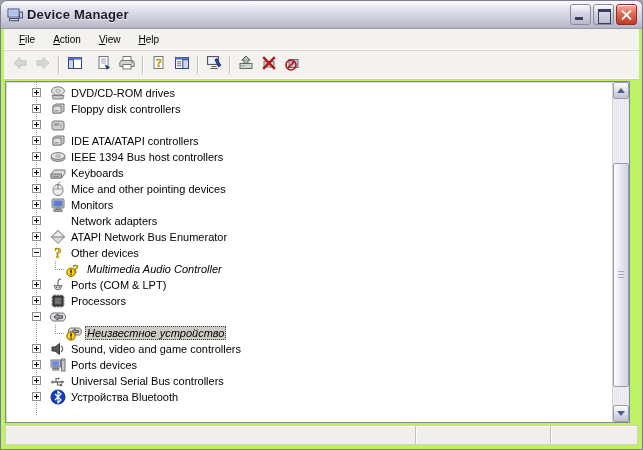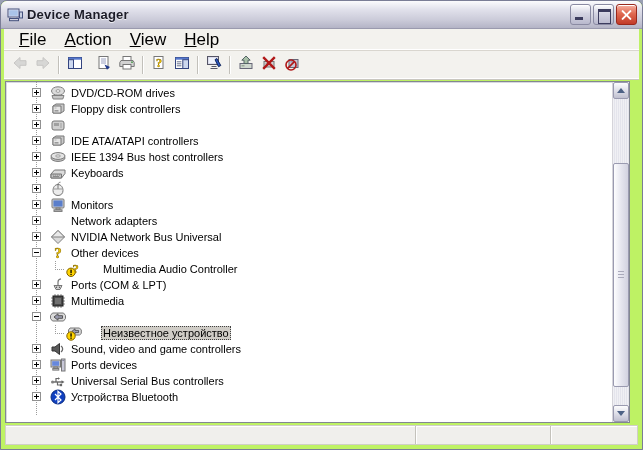--- a/index.html
+++ b/index.html
@@ -25,21 +25,21 @@
     border:1px solid #3c3c5e; border-top-width:3px; }
   .wbtn.close { background:linear-gradient(#f5b0a2, #e06a52 45%, #c23a28); border-color:#99281c; }
   .wbtn.close::before, .wbtn.close::after { content:""; position:absolute; left:3px; top:9px;
     width:13px; height:2px; background:#fff; border-radius:1px; }
   .wbtn.close::before { transform:rotate(45deg); }
   .wbtn.close::after  { transform:rotate(-45deg); }
 
   
   .menubar { height:22px; background:#f3f2ee; display:flex; align-items:center; padding-left:6px;
     border-bottom:1px solid #d9d6cf; box-shadow:inset 0 -1px 0 #ffffff; flex:0 0 22px; margin:0 3px; }
-  .menu-item { font-size:17px; color:#000; padding:3px 9px; cursor:default; }
+  .menu-item { font-size:10px; color:#000; padding:3px 9px; cursor:default; }
   .menu-item u { text-decoration:underline; }
 
   
   .toolbar { height:29px; background:#f3f2ee; display:flex; align-items:center; padding-left:4px;
     border-bottom:1px solid #c9c7c0; box-shadow:inset 0 -1px 0 #ffffff; flex:0 0 29px; margin:0 3px; }
   .tb-btn { width:23px; height:22px; display:flex; align-items:center; justify-content:center; border-radius:2px; }
   .tb-btn svg { width:16px; height:16px; }
   .tb-btn.disabled svg { filter:grayscale(1); opacity:.5; }
   .tb-sep { width:1px; height:18px; background:#c2c0ba; box-shadow:1px 0 0 #fff; margin:0 4px; }
   .tb-gap { width:6px; }
@@ -53,21 +53,21 @@
     background-image:repeating-linear-gradient(to bottom,#9c9c9c 0 1px,transparent 1px 2px); }
   .tree-row { height:16px; position:relative; display:flex; align-items:center; white-space:nowrap; }
   .tree-row .expander { position:absolute; left:26px; top:3px; width:9px; height:9px; background:#fff;
     border:1px solid #919191; }
   .expander::before { content:""; position:absolute; left:1px; top:3px; width:5px; height:1px; background:#000; }
   .expander.plus::after { content:""; position:absolute; left:3px; top:1px; width:1px; height:5px; background:#000; }
   .t-icon { position:absolute; left:44px; top:0; width:16px; height:16px; }
   .t-icon svg { width:16px; height:16px; }
   .t-label { position:absolute; left:63px; top:1px; padding:1px 2px; line-height:12px; }
   .tree-row.child .t-icon { left:60px; }
-  .tree-row.child .t-label { left:95px; }
+  .tree-row.child .t-label { left:79px;font-style:italic; }
   .tree-row.child::before { content:""; position:absolute; left:49px; top:8px; width:10px; height:1px;
     background-image:repeating-linear-gradient(to right,#9c9c9c 0 1px,transparent 1px 2px); }
   .tree-row.child::after { content:""; position:absolute; left:49px; top:0; width:1px; height:8px;
     background-image:repeating-linear-gradient(to bottom,#9c9c9c 0 1px,transparent 1px 2px); }
   .t-label.selected { background:#cfccc6; outline:1px dotted #414141; outline-offset:-1px; }
 
   
   .vscroll { flex:0 0 17px; background:#eeedf2; border-left:1px solid #d5d4da; display:flex; flex-direction:column; }
   .sb-btn { height:17px; background:linear-gradient(#fdfdfe,#d9d9e4 60%,#c0c0d0); border:1px solid #9a9ab0;
     border-radius:2px; display:flex; align-items:center; justify-content:center; }
@@ -268,20 +268,21 @@
             <span class="t-label">Keyboards</span>
           </div>
           <div class="tree-row">
             <span class="expander plus"></span>
             <span class="t-icon"><svg viewBox="0 0 16 16">
                 <path d="M8 14.5c-3 0-5-2-5-5 0-3.2 2-6 5-6s5 2.8 5 6c0 3-2 5-5 5z" fill="#ececec" stroke="#777"></path>
                 <line x1="8" y1="3.5" x2="8" y2="8" stroke="#777"></line>
                 <path d="M3.5 8h9" stroke="#999"></path>
                 <path d="M8 3.5C8 2.2 9.2 1.2 10.5 1.2" stroke="#777" fill="none"></path>
               </svg></span>
+            <span class="t-label">Mice and other pointing devices</span>
           </div>
           <div class="tree-row">
             <span class="expander plus"></span>
             <span class="t-icon"><svg viewBox="0 0 16 16">
                 <rect x="2" y="2" width="12" height="9" rx="1" fill="#d4d4d4" stroke="#777"></rect>
                 <rect x="3.4" y="3.4" width="9.2" height="6.2" fill="#5a7ecb"></rect>
                 <rect x="6" y="11" width="4" height="1.8" fill="#b0b0b0" stroke="#777"></rect>
                 <rect x="4" y="12.8" width="8" height="1.6" fill="#c8c8c8" stroke="#777"></rect>
               </svg></span>
             <span class="t-label">Monitors</span>
@@ -290,21 +291,21 @@
             <span class="expander plus"></span>
             <span class="t-icon"></span>
             <span class="t-label">Network adapters</span>
           </div>
           <div class="tree-row">
             <span class="expander plus"></span>
             <span class="t-icon"><svg viewBox="0 0 16 16">
                 <path d="M8 1.5L14.5 8 8 14.5 1.5 8z" fill="#dadada" stroke="#808080"></path>
                 <path d="M8 1.5L14.5 8H1.5z" fill="#e9e9e9" stroke="#808080"></path>
               </svg></span>
-            <span class="t-label">NVIDIA Network Bus Universal</span>
+            <span class="t-label">ATAPI Network Bus Enumerator</span>
           </div>
           <div class="tree-row">
             <span class="expander minus"></span>
             <span class="t-icon"><svg viewBox="0 0 16 16">
                 <text x="8" y="13" font-size="15" font-weight="bold" text-anchor="middle" fill="#f2c400" stroke="#8a6d00" stroke-width="0.5" font-family="serif">?</text>
               </svg></span>
             <span class="t-label">Other devices</span>
           </div>
           <div class="tree-row child">
             <span class="t-icon"><svg viewBox="0 0 16 16">
@@ -332,21 +333,21 @@
                   <line x1="1" y1="5" x2="15" y2="5"></line>
                   <line x1="1" y1="8" x2="15" y2="8"></line>
                   <line x1="1" y1="11" x2="15" y2="11"></line>
                   <line x1="5" y1="1" x2="5" y2="15"></line>
                   <line x1="8" y1="1" x2="8" y2="15"></line>
                   <line x1="11" y1="1" x2="11" y2="15"></line>
                 </g>
                 <rect x="3" y="3" width="10" height="10" fill="#4a4a4a" stroke="#1e1e1e"></rect>
                 <rect x="5" y="5" width="6" height="6" fill="#707070"></rect>
               </svg></span>
-            <span class="t-label">Multimedia</span>
+            <span class="t-label">Processors</span>
           </div>
           <div class="tree-row">
             <span class="expander minus"></span>
             <span class="t-icon"><svg viewBox="0 0 16 16">
                 <path d="M2.5 4h11l2 2.5v3L13.5 12h-11l-2-2.5v-3z" fill="#dadada" stroke="#777"></path>
                 <path d="M8 4.8L4 8l4 3.2V9.3h4.5V6.7H8z" fill="#9a9aae" stroke="#555"></path>
               </svg></span>
           </div>
           <div class="tree-row child">
             <span class="t-icon"><svg viewBox="0 0 16 16">

